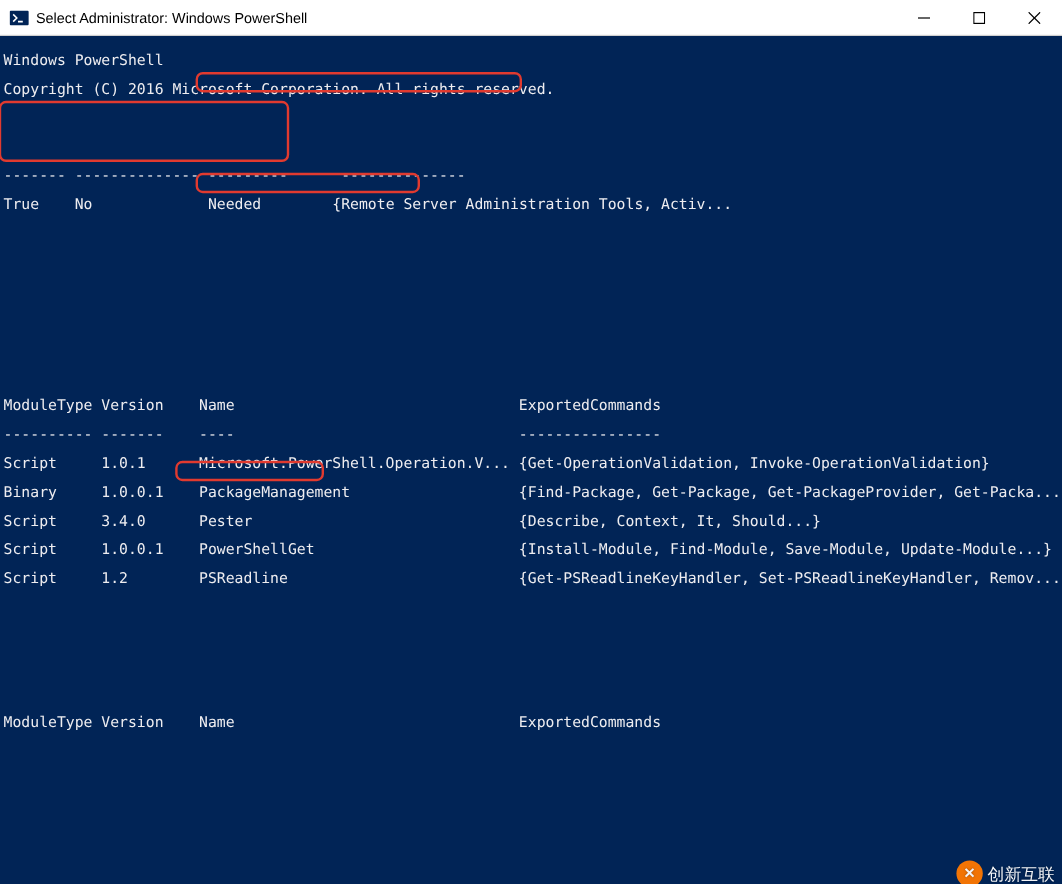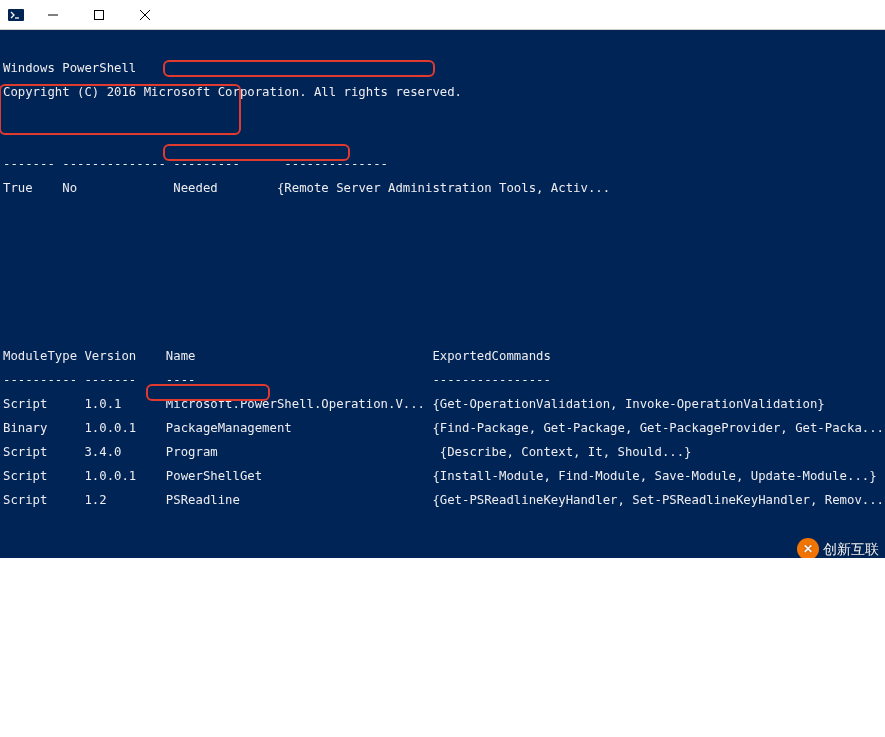--- a/index.html
+++ b/index.html
@@ -7,23 +7,23 @@
   .titlebar {
     height: 30px; background: #fff; display: flex; align-items: center;
     border-bottom: 1px solid #d0d0d0;
   }
   .titlebar .icon { width: 16px; height: 16px; margin: 0 6px 0 8px; display:flex; align-items:center; justify-content:center;}
   .titlebar .title { font-family: "Segoe UI", Tahoma, sans-serif; font-size: 12px; color: #000; flex: 1; }
   .win-btns { display: flex; height: 100%; }
   .win-btn { width: 46px; display:flex; align-items:center; justify-content:center; font-family: "Segoe UI", sans-serif; font-size: 10px; color:#000;}
   .win-btn svg { stroke:#000; }
   .console {
-    background: #012456; color: #eeedf0; width: 885px; height: 528px;
+    background: #012456; color: #eeedf0; width: 885px; height: 707px;
     font-size: 12.3px; line-height: 12px; letter-spacing: 0px;
-    padding: 20px 0 0 3px; white-space: pre; overflow: hidden; position: relative;
+    padding: 2px 0 0 3px; white-space: pre; overflow: hidden; position: relative;
   }
   .line { height: 12px; white-space: pre; position: relative;}
   .yellow { color: #f7f661; }
   .hl-red { position:absolute; border: 2px solid #e13a2f; border-radius: 6px; pointer-events:none; }
   .watermark {
     position: absolute; right: 6px; bottom: -2px; font-family: "Segoe UI", sans-serif;
     font-size: 14px; color:#fff; display:flex; align-items:center; gap:4px; opacity:0.95;
     text-shadow: 0 0 2px rgba(0,0,0,0.4);
   }
   .watermark .logo-badge {
@@ -35,20 +35,21 @@
 <body>
 
 <div class="titlebar">
   <span class="icon">
     <svg width="16" height="16" viewBox="0 0 16 16">
       <rect x="0" y="2" width="16" height="12" rx="1" fill="#012456"></rect>
       <path d="M3 5 L6 8 L3 11" stroke="#fff" stroke-width="1.3" fill="none"></path>
       <path d="M7 11 L11 11" stroke="#fff" stroke-width="1.3"></path>
     </svg>
   </span>
+  <span class="title">Select Administrator: Windows PowerShell</span>
   <div class="win-btns">
     <div class="win-btn">
       <svg width="10" height="10">
           <line x1="0" y1="5" x2="10" y2="5" stroke-width="1"></line>
         </svg>
     </div>
     <div class="win-btn">
       <svg width="10" height="10">
           <rect x="0.5" y="0.5" width="9" height="9" fill="none" stroke-width="1"></rect>
         </svg>
@@ -72,21 +73,21 @@
 <div class="line"></div>
 <div class="line"></div>
 <div class="line"></div>
 <div class="line"></div>
 <div class="line"></div>
 <div class="line"></div>
 <div class="line">ModuleType Version    Name                                ExportedCommands</div>
 <div class="line">---------- -------    ----                                ----------------</div>
 <div class="line">Script     1.0.1      Microsoft.PowerShell.Operation.V... {Get-OperationValidation, Invoke-OperationValidation}</div>
 <div class="line">Binary     1.0.0.1    PackageManagement                   {Find-Package, Get-Package, Get-PackageProvider, Get-Packa...</div>
-<div class="line">Script     3.4.0      Program                              {Describe, Context, It, Should...}</div>
+<div class="line">Script     3.4.0      Pester                              {Describe, Context, It, Should...}</div>
 <div class="line">Script     1.0.0.1    PowerShellGet                       {Install-Module, Find-Module, Save-Module, Update-Module...}</div>
 <div class="line">Script     1.2        PSReadline                          {Get-PSReadlineKeyHandler, Set-PSReadlineKeyHandler, Remov...</div>
 <div class="line"></div>
 <div class="line"></div>
 <div class="line"></div>
 <div class="line"></div>
 <div class="line">ModuleType Version    Name                                ExportedCommands</div>
 
 
 

